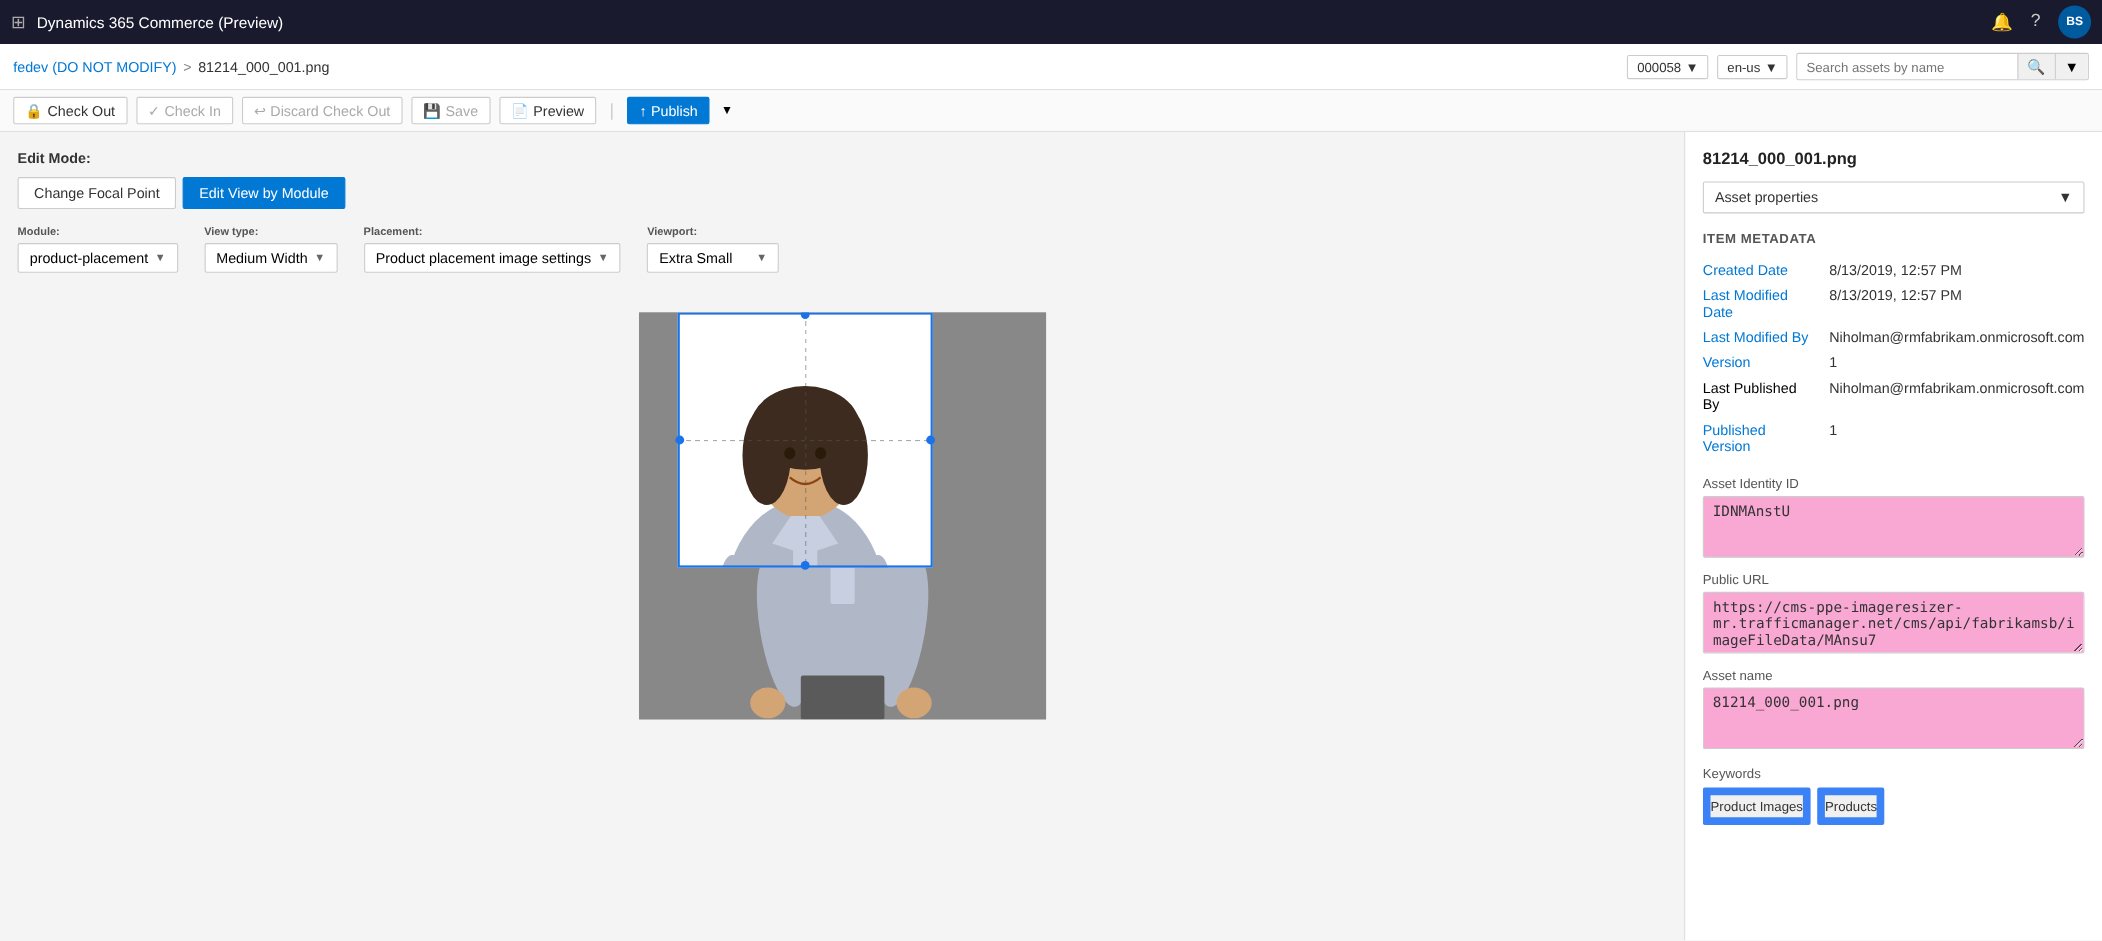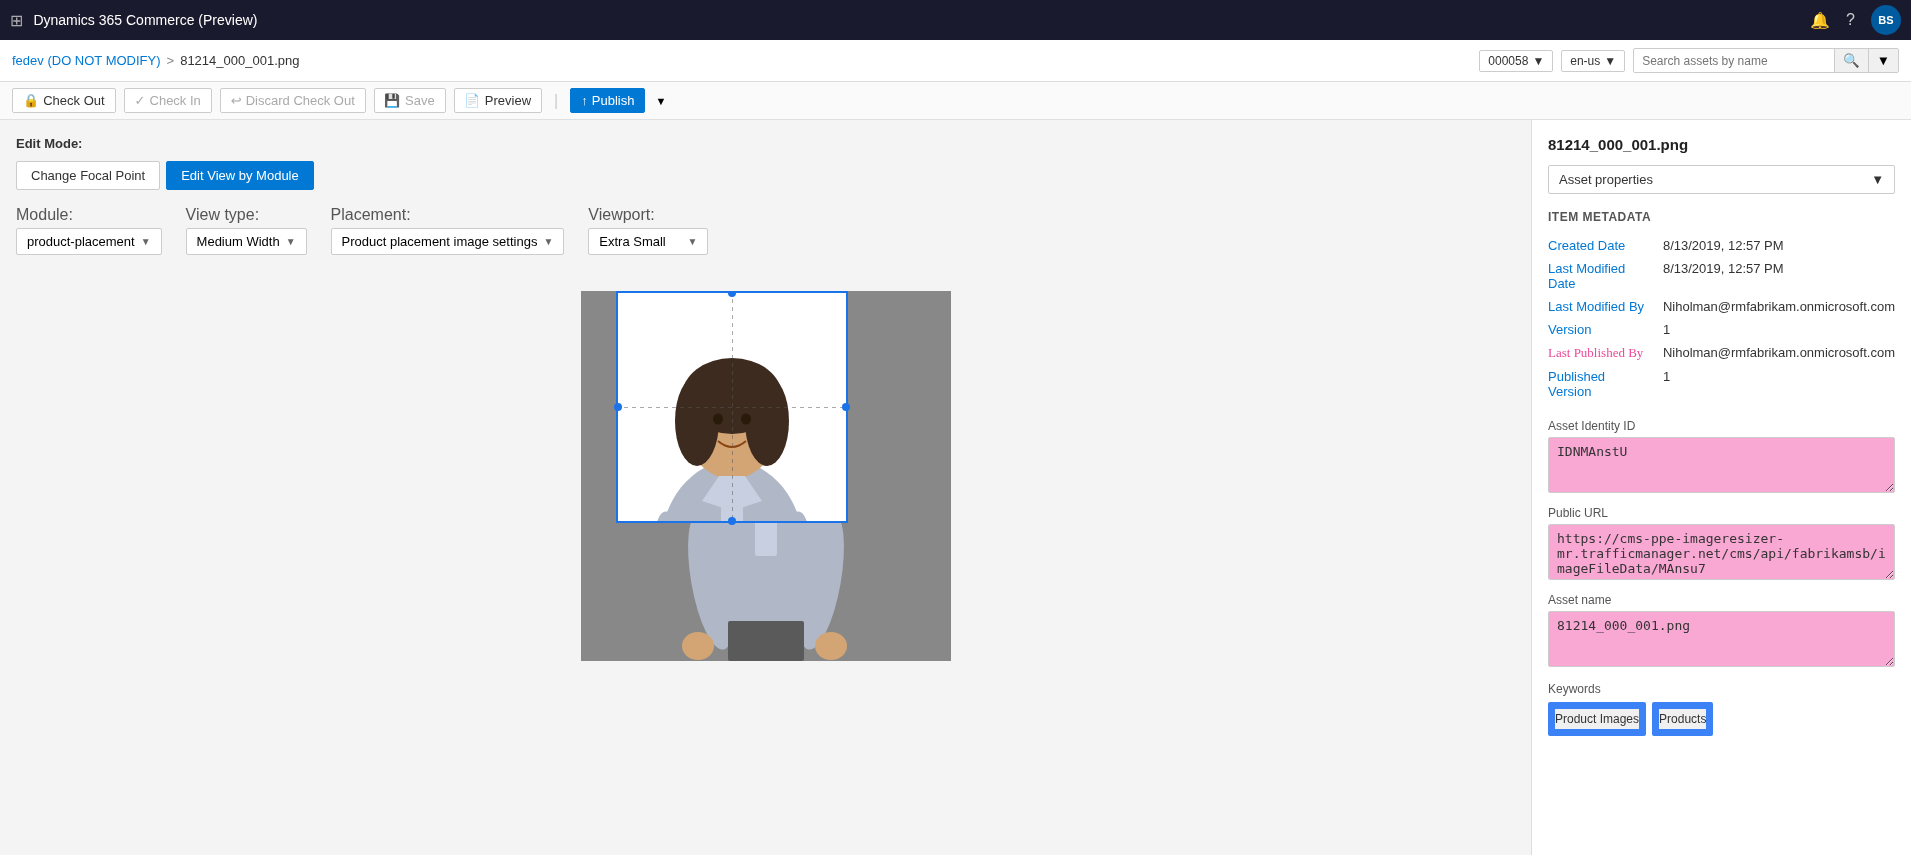--- a/index.html
+++ b/index.html
@@ -111,21 +111,21 @@
     }
     .mode-btn.active {
       background: #0078d4; color: #fff; border-color: #0078d4;
     }
 
     
     .controls-row {
       display: flex; gap: 24px; align-items: flex-end; margin-bottom: 16px;
     }
     .control-group label {
-      display: block; font-size: 16px; color: #555; margin-bottom: 4px;
+      display: block; font-size: 10px; color: #555; margin-bottom: 4px; font-weight: bold;
     }
     .dropdown-btn {
       display: flex; align-items: center; gap: 6px;
       padding: 5px 10px; border: 1px solid #ccc;
       background: #fff; border-radius: 2px; cursor: pointer;
       font-size: 13px; min-width: 120px;
     }
     .dropdown-btn .caret { font-size: 10px; color: #666; margin-left: auto; }
 
     
@@ -389,21 +389,21 @@
           </tr>
           <tr>
             <td style="color:#0078d4;padding-right:12px;">Last Modified By</td>
             <td>Niholman@rmfabrikam.onmicrosoft.com</td>
           </tr>
           <tr>
             <td style="color:#0078d4;padding-right:12px;">Version</td>
             <td>1</td>
           </tr>
           <tr>
-            <td style="color:#ec4899;padding-right:12px;font-family:Liberation Serif, serif;">Last Published By</td>
+            <td style="color:#000000;padding-right:12px;">Last Published By</td>
             <td>Niholman@rmfabrikam.onmicrosoft.com</td>
           </tr>
           <tr>
             <td style="color:#0078d4;padding-right:12px;">Published Version</td>
             <td>1</td>
           </tr>
         </tbody>
     </table>
 
     <div class="field-label">Asset Identity ID</div>

